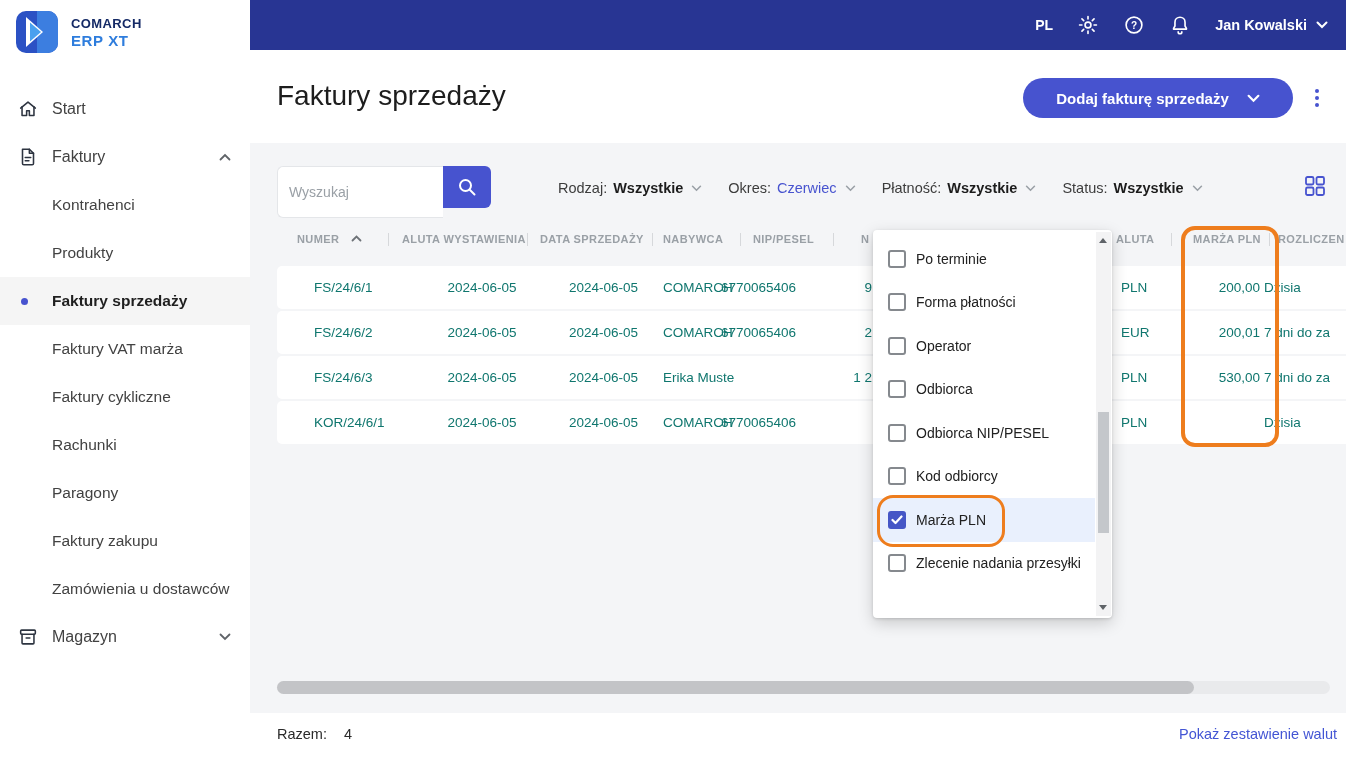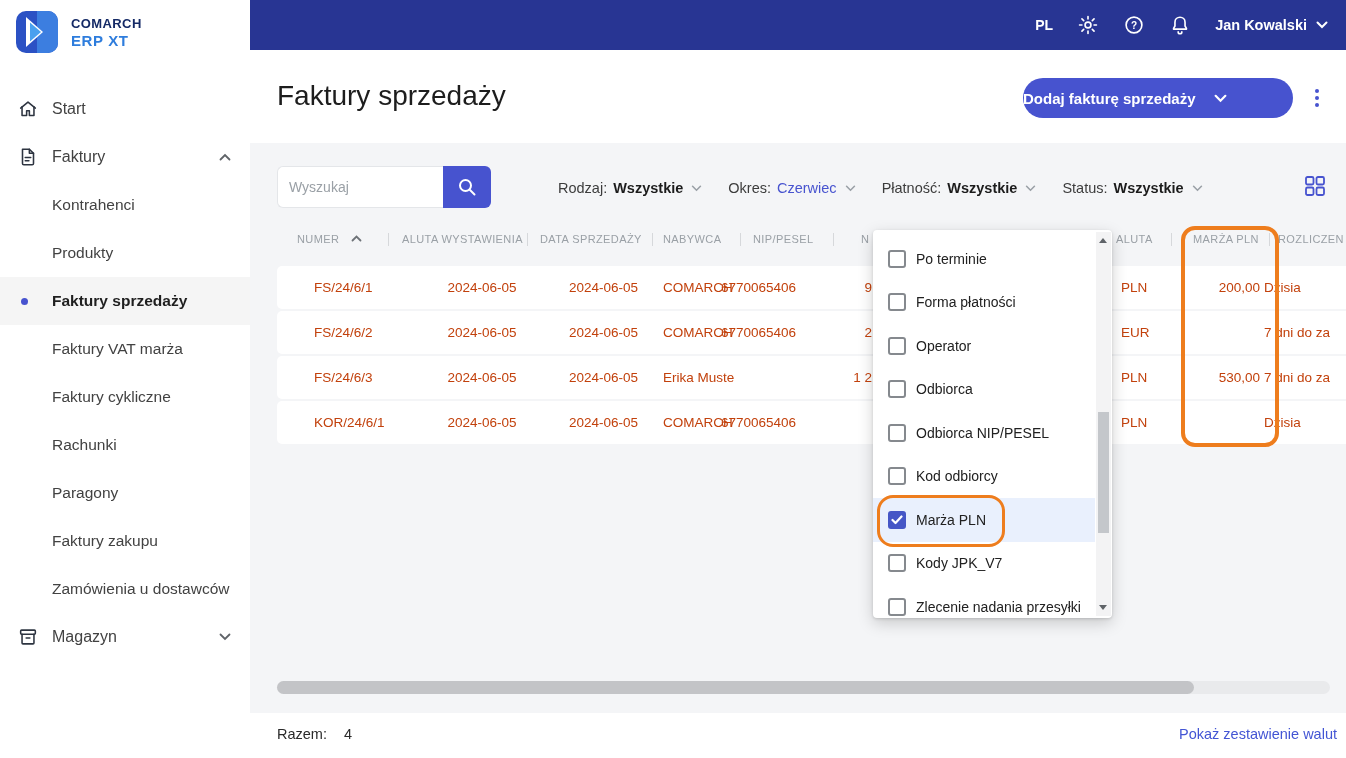--- a/index.html
+++ b/index.html
@@ -25,47 +25,47 @@
   .topbar{position:absolute;left:250px;top:0;width:1096px;height:50px;background:#283593;z-index:40;
           display:flex;align-items:center;justify-content:flex-end;gap:24px;padding-right:18px;box-sizing:border-box;color:#fff}
   .topbar .lang{font-size:14px;font-weight:700;cursor:pointer}
   .tb-ico{display:flex;cursor:pointer}
   .user{display:flex;align-items:center;gap:9px;font-size:14.5px;font-weight:700;cursor:pointer}
 
   
   .page-head{position:absolute;left:250px;top:50px;width:1096px;height:93px;background:#fff}
   .page-title{position:absolute;left:27px;top:30px;font-size:28px;color:#1d1d1d}
   .add-btn{position:absolute;left:773px;top:28px;width:270px;height:40px;border-radius:20px;background:#4753cf;
-           color:#fff;display:flex;align-items:center;gap:18px;font-size:15px;font-weight:700;cursor:pointer}
+           color:#fff;display:flex;align-items:center;justify-content:center;gap:18px;font-size:15px;font-weight:700;cursor:pointer}
   .kebab{position:absolute;left:1060px;top:33px;width:14px;height:30px;display:flex;flex-direction:column;align-items:center;justify-content:center;gap:3px;cursor:pointer}
   .kebab i{width:4px;height:4px;border-radius:50%;background:#4753cf}
 
   
   .content{position:absolute;left:250px;top:143px;width:1096px;height:570px;background:#f4f5f7;overflow:hidden}
   .search{position:absolute;left:27px;top:23px;display:flex}
-  .search input{width:166px;height:42px;box-sizing:border-box;border:1px solid #e4e6e9;border-right:none;
+  .search input{width:166px;height:52px;box-sizing:border-box;border:1px solid #e4e6e9;border-right:none;
                 border-radius:6px 0 0 6px;padding:0 11px;font-size:14px;color:#333;outline:none;font-family:inherit;background:#fff}
   .search input::placeholder{color:#9aa0a6}
   .search .btn{width:48px;height:42px;background:#4753cf;border-radius:0 6px 6px 0;display:flex;align-items:center;justify-content:center;cursor:pointer}
   .filters{position:absolute;left:308px;top:32px;height:26px;display:flex;align-items:center;gap:26px;font-size:14.5px;color:#3c3c3c}
   .filter{display:flex;align-items:center;gap:6px;cursor:pointer;white-space:nowrap}
   .filter .val{font-weight:700;color:#1c1c1c}
   .filter .val.accent{color:#4753cf;font-weight:400}
   .filter .chev{margin-left:2px;display:flex}
   .grid-toggle{position:absolute;left:1053px;top:31px;cursor:pointer}
 
   
   .hrow{position:absolute;left:0;top:88px;width:1096px;height:18px}
-  .h{position:absolute;top:2px;font-size:11px;font-weight:400;color:#9aa0a6;letter-spacing:.4px;white-space:nowrap;cursor:pointer}
+  .h{position:absolute;top:2px;font-size:11px;font-weight:700;color:#9aa0a6;letter-spacing:.4px;white-space:nowrap;cursor:pointer}
   .hd{position:absolute;top:2px;width:1px;height:13px;background:#d6d8db}
   .sort{position:absolute;left:101px;top:4px;display:flex}
 
   
   .card{position:absolute;left:27px;width:1360px;height:43px;background:#fff;border-radius:5px;cursor:pointer}
-  .card span{position:absolute;top:0;line-height:43px;font-size:13.5px;color:#c2410c;white-space:nowrap}
+  .card span{position:absolute;top:0;line-height:43px;font-size:13.5px;color:#0f766e;white-space:nowrap}
   .c1{left:37px}
   .c2{left:152px;width:106px;text-align:center}
   .c3{left:278px;width:97px;text-align:center}
   .c4{left:386px}
   .c5{left:444px}
   .c6{left:523px;width:72px;text-align:right}
   .c7{left:844px}
   .c8{left:883px;width:100px;text-align:right}
   .c9{left:987px;width:150px;color:#3fc3a0}
 
@@ -331,20 +331,21 @@
     <span class="c9">Dzisia</span>
   </div>
   <div class="card" style="top:168px">
     <span class="c1">FS/24/6/2</span>
     <span class="c2">2024-06-05</span>
     <span class="c3">2024-06-05</span>
     <span class="c4">COMARCH</span>
     <span class="c5">6770065406</span>
     <span class="c6">2</span>
     <span class="c7">EUR</span>
+    <span class="c8">200,01</span>
     <span class="c9">7 dni do za</span>
   </div>
   <div class="card" style="top:213px">
     <span class="c1">FS/24/6/3</span>
     <span class="c2">2024-06-05</span>
     <span class="c3">2024-06-05</span>
     <span class="c4">Erika Muste</span>
     <span class="c5"></span>
     <span class="c6">1 2</span>
     <span class="c7">PLN</span>
@@ -391,24 +392,20 @@
     <div class="dd-item hl">
       <span class="cbx on">
         <svg width="12" height="10" viewBox="0 0 12 10" fill="none" stroke="#fff" stroke-width="2.2" stroke-linecap="round" stroke-linejoin="round">
             <path d="M1.5 5 4.5 8 10.5 1.5"></path>
           </svg>
       </span>
       <span class="txt">Marża PLN</span>
     </div>
     <div class="dd-item">
       <span class="cbx"></span>
-      <span class="txt">Kody JPK_V7</span>
-    </div>
-    <div class="dd-item">
-      <span class="cbx"></span>
       <span class="txt">Zlecenie nadania przesyłki</span>
     </div>
     <div class="dd-scroll">
       <span class="dd-arrow up"></span>
       <span class="dd-thumb"></span>
       <span class="dd-arrow down"></span>
     </div>
   </div>
 
   <div class="ring-col"></div>

